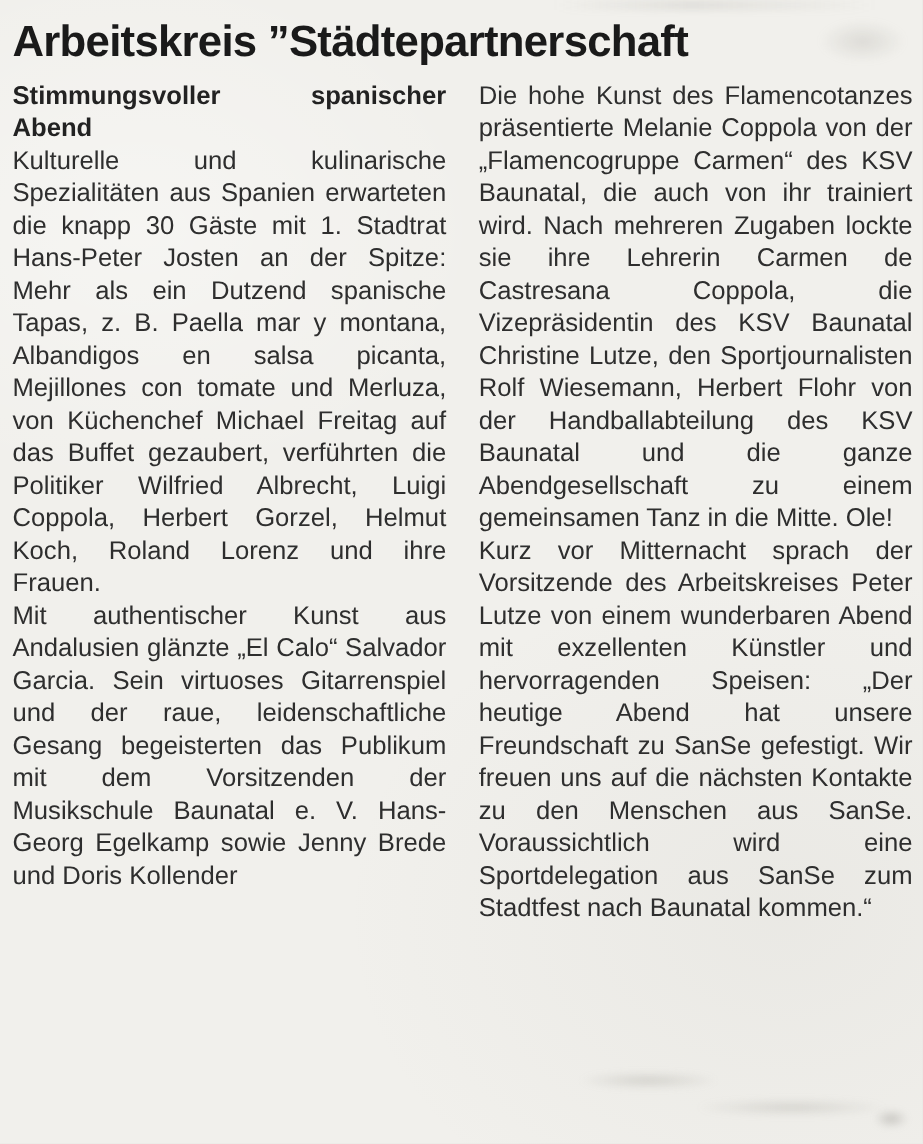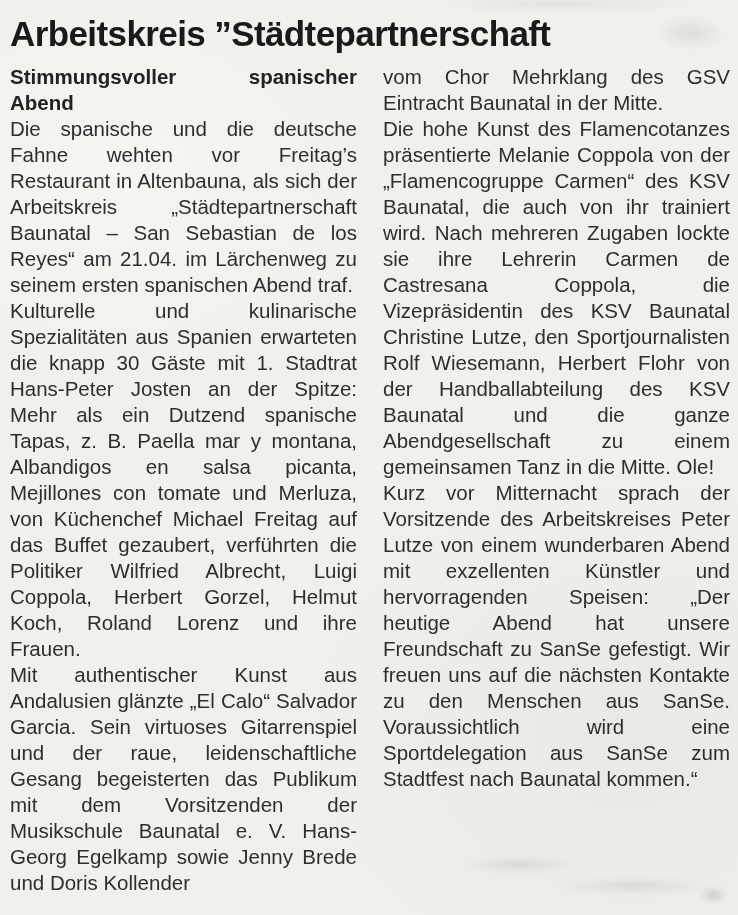--- a/index.html
+++ b/index.html
@@ -83,27 +83,25 @@
 <div class="page">
 
   <h1 class="title">
     <span class="title-line">Arbeitskreis ”Städtepartnerschaft</span>
   </h1>
 
   <div class="columns">
 
     <div class="col">
       <h2 class="subheading">Stimmungsvoller spanischer Abend</h2>
-      <p>Die spanische und die deutsche Fahne wehten vor Freitag’s Restaurant in Altenbauna, als sich der Arbeitskreis „Städtepartnerschaft Baunatal – San Sebastian de los Reyes“ am 21.04. im Lärchenweg zu seinem ersten spanischen Abend traf.</p>
       <p>Kulturelle und kulinarische Spezialitäten aus Spanien erwarteten die knapp 30 Gäste mit 1. Stadtrat Hans-Peter Josten an der Spitze: Mehr als ein Dutzend spanische Tapas, z. B. Paella mar y montana, Albandigos en salsa picanta, Mejillones con tomate und Merluza, von Küchenchef Michael Freitag auf das Buffet gezaubert, verführten die Politiker Wilfried Albrecht, Luigi Coppola, Herbert Gorzel, Helmut Koch, Roland Lorenz und ihre Frauen.</p>
       <p>Mit authentischer Kunst aus Andalusien glänzte „El Calo“ Salvador Garcia. Sein virtuoses Gitarrenspiel und der raue, leidenschaftliche Gesang begeisterten das Publikum mit dem Vorsitzenden der Musikschule Baunatal e. V. Hans-Georg Egelkamp sowie Jenny Brede und Doris Kollender</p>
     </div>
 
     <div class="col">
-      <p>vom Chor Mehrklang des GSV Eintracht Baunatal in der Mitte.</p>
       <p>Die hohe Kunst des Flamencotanzes präsentierte Melanie Coppola von der „Flamencogruppe Carmen“ des KSV Baunatal, die auch von ihr trainiert wird. Nach mehreren Zugaben lockte sie ihre Lehrerin Carmen de Castresana Coppola, die Vizepräsidentin des KSV Baunatal Christine Lutze, den Sportjournalisten Rolf Wiesemann, Herbert Flohr von der Handballabteilung des KSV Baunatal und die ganze Abendgesellschaft zu einem gemeinsamen Tanz in die Mitte. Ole!</p>
       <p>Kurz vor Mitternacht sprach der Vorsitzende des Arbeitskreises Peter Lutze von einem wunderbaren Abend mit exzellenten Künstler und hervorragenden Speisen: „Der heutige Abend hat unsere Freundschaft zu SanSe gefestigt. Wir freuen uns auf die nächsten Kontakte zu den Menschen aus SanSe. Voraussichtlich wird eine Sportdelegation aus SanSe zum Stadtfest nach Baunatal kommen.“</p>
     </div>
 
   </div>
 
   <div class="artifact artifact-1"></div>
   <div class="artifact artifact-2"></div>
   <div class="artifact artifact-3"></div>
   <div class="artifact artifact-4"></div>

